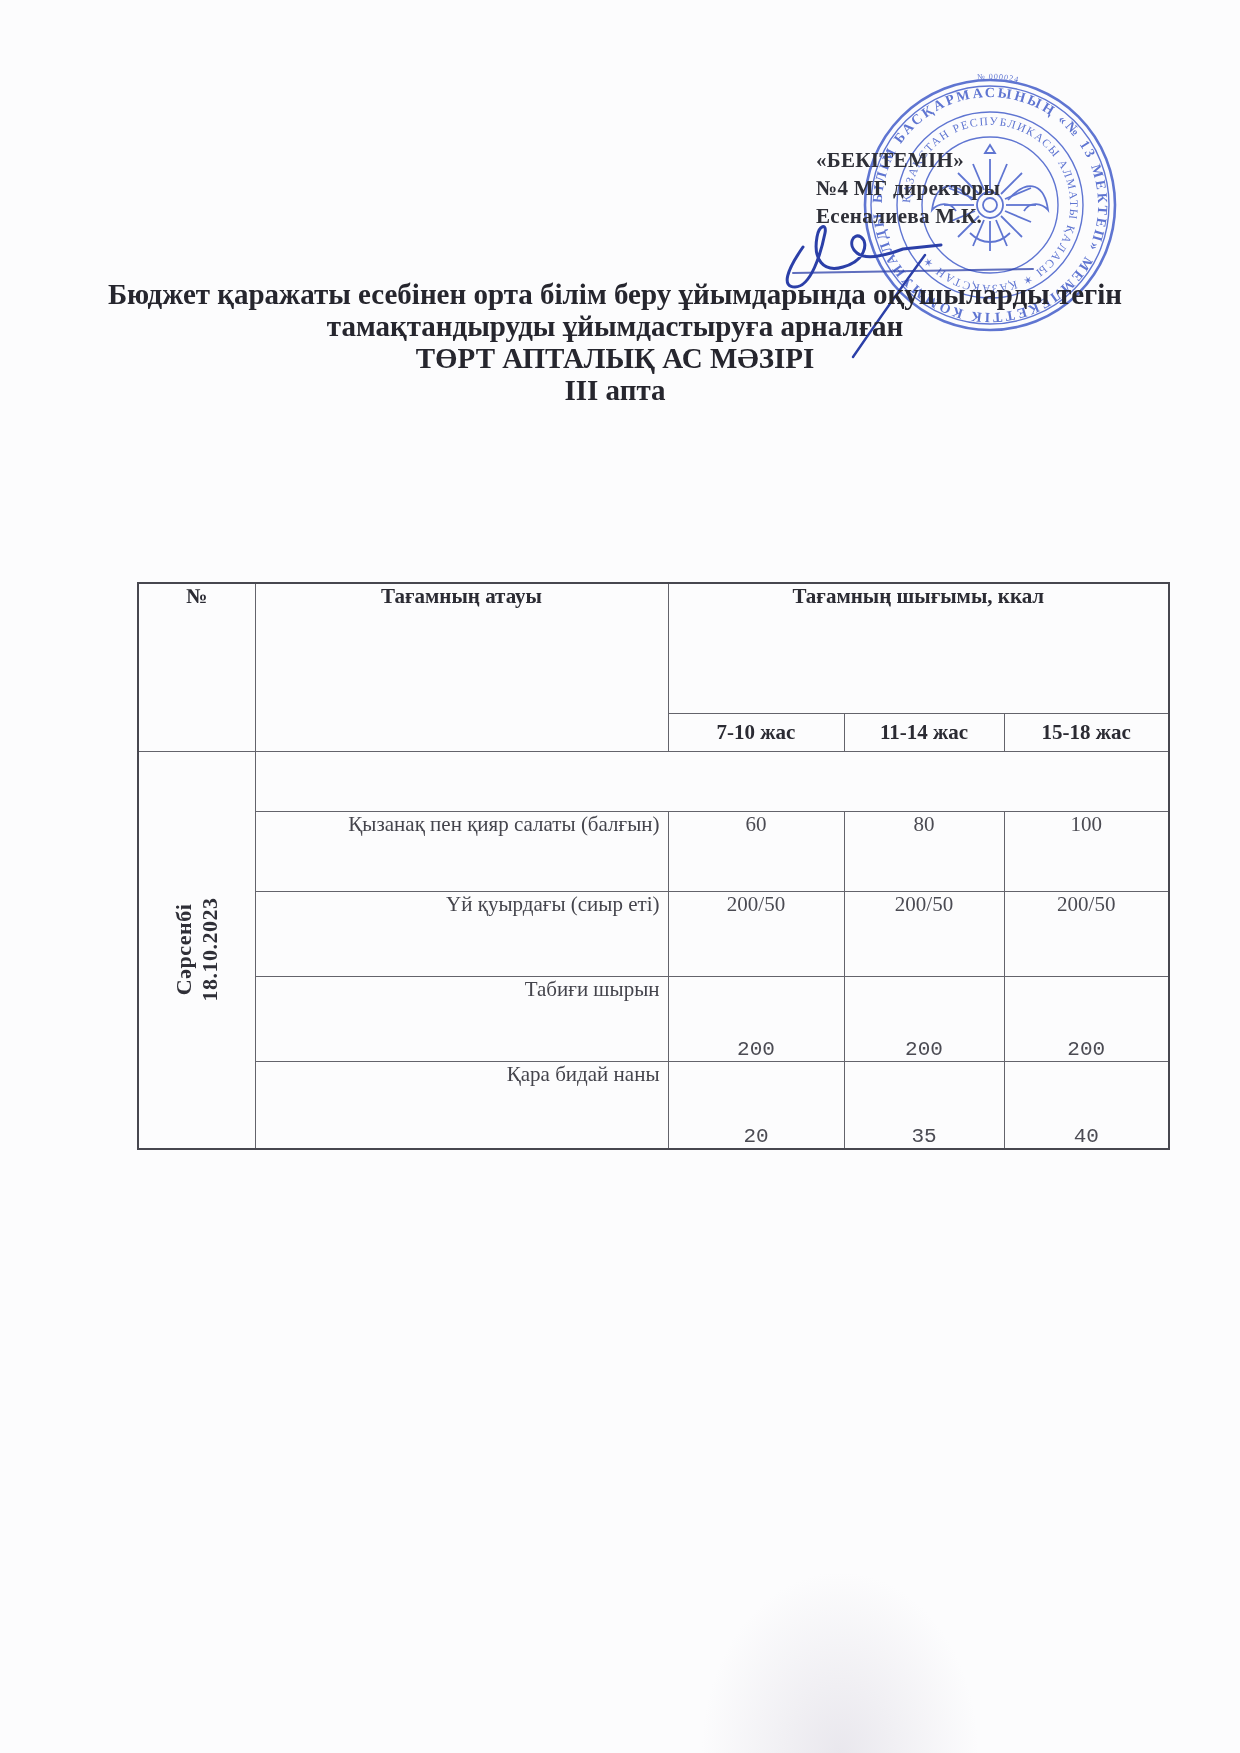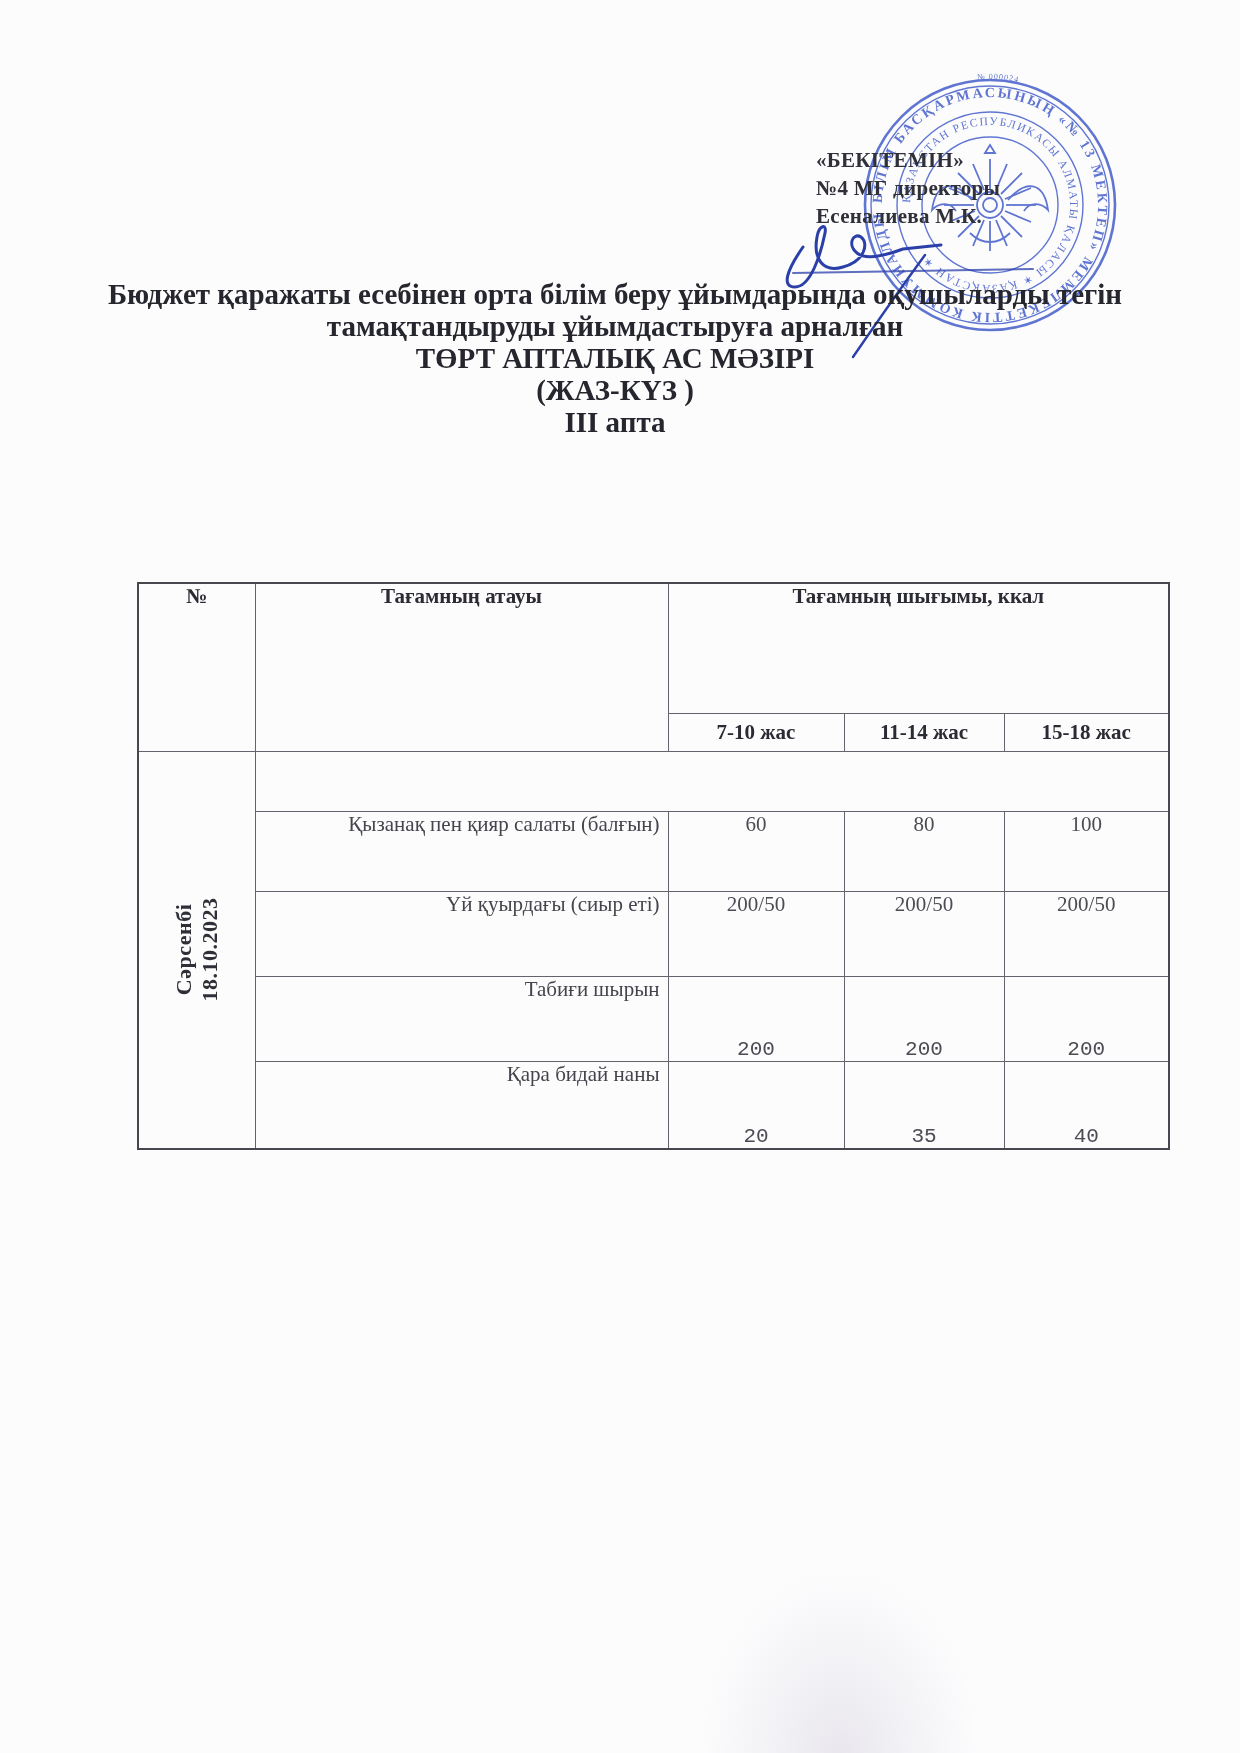--- a/index.html
+++ b/index.html
@@ -122,21 +122,20 @@
   <div class="approval">
     <div>«БЕКІТЕМІН»</div>
     <div>№4 МГ директоры</div>
     <div>Есеналиева М.К.</div>
   </div>
 
   <div class="title-block">
     <div>Бюджет қаражаты есебінен орта білім беру ұйымдарында оқушыларды тегін</div>
     <div>тамақтандыруды ұйымдастыруға арналған</div>
     <div>ТӨРТ АПТАЛЫҚ АС МӘЗІРІ</div>
-    <div>(ЖАЗ-КҮЗ )</div>
     <div>III апта</div>
   </div>
 
   <table class="menu">
     <colgroup>
       <col style="width:117px">
         <col style="width:413px">
       <col style="width:176px">
         <col style="width:160px">
         <col style="width:165px">

